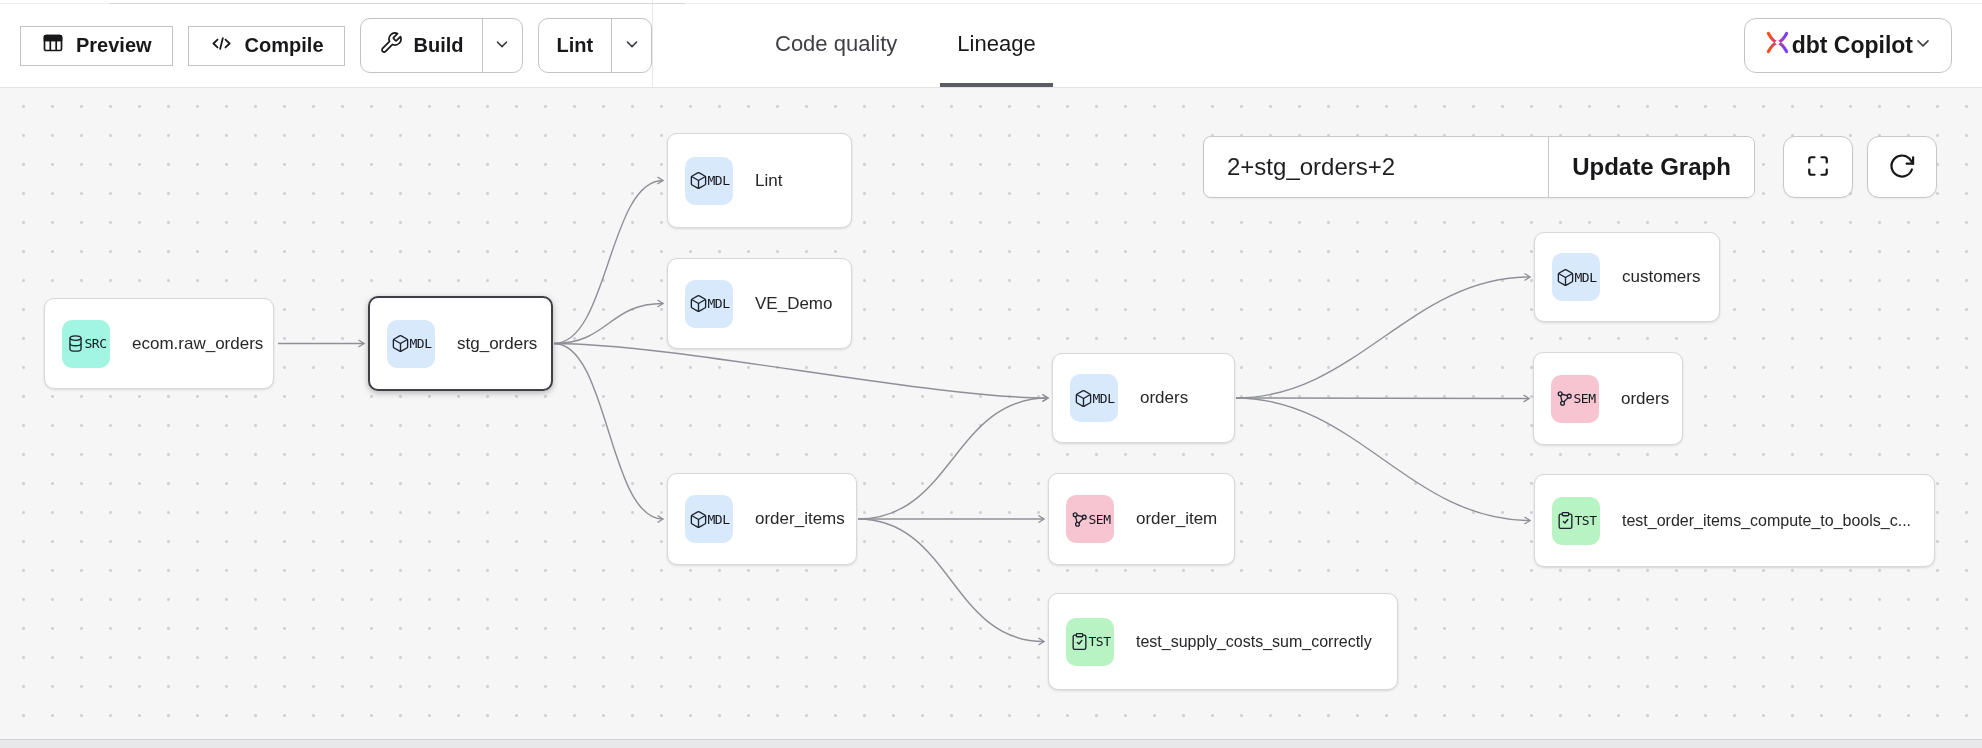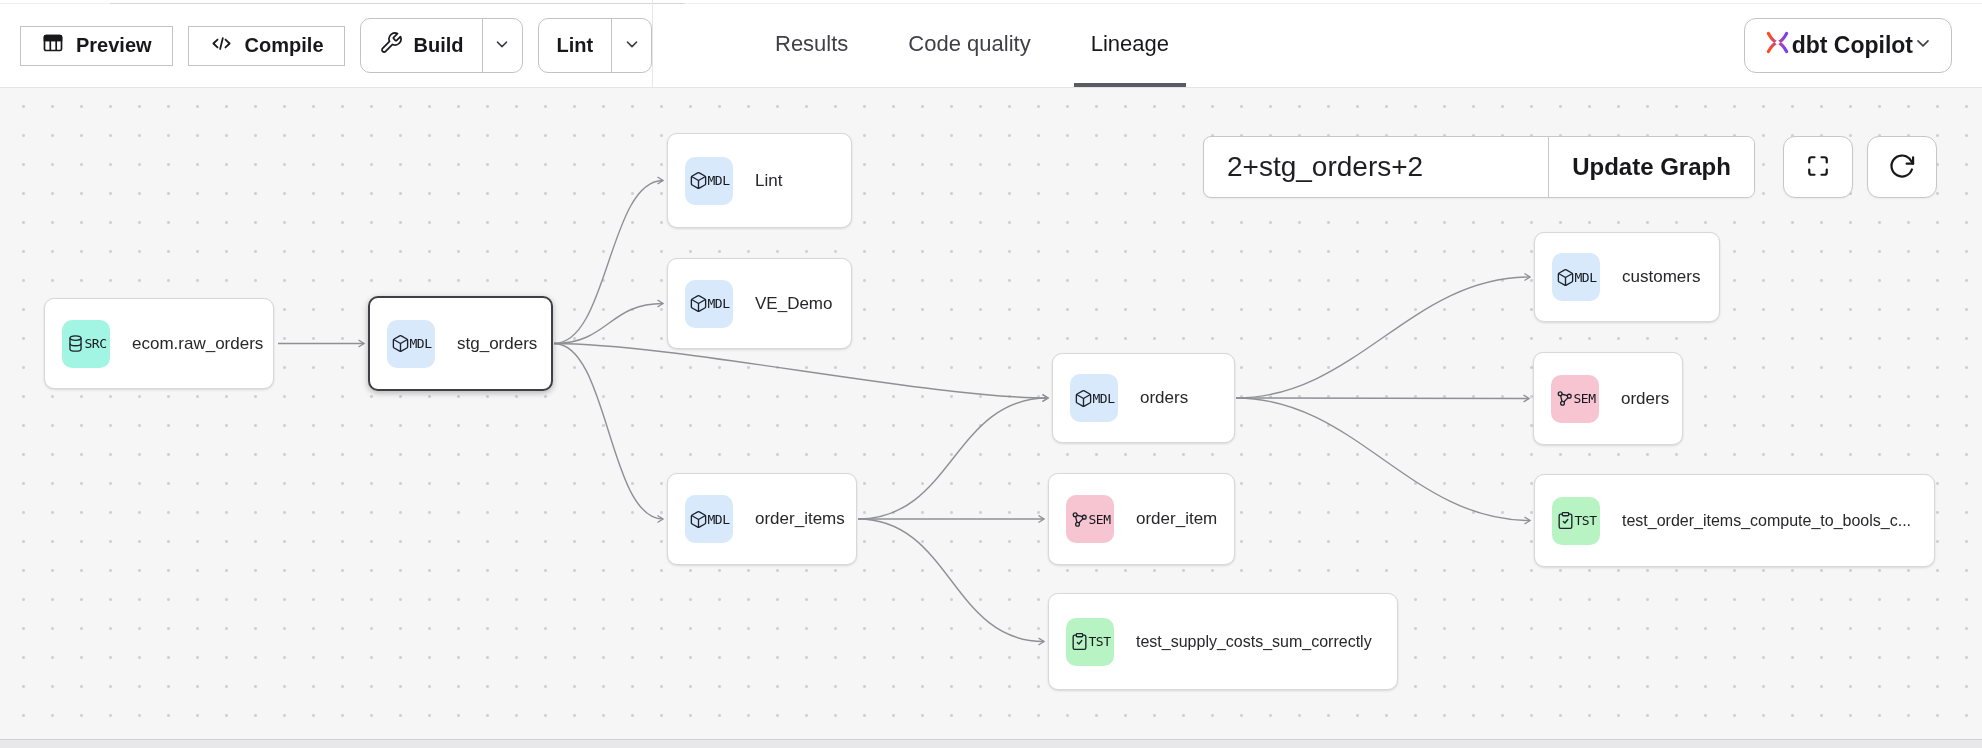--- a/index.html
+++ b/index.html
@@ -53,21 +53,21 @@
   .badge svg { width:19px; height:19px; }
   .badge-label { font-family:"DejaVu Sans Mono", monospace; font-size:13px; letter-spacing:-0.5px;
                  color:#16181d; line-height:15px; }
   .node-label { font-size:17px; color:#27272a; white-space:nowrap; overflow:hidden; padding-right:12px; }
 
   
   .selector-group { position:absolute; left:1203px; top:48px; width:552px; height:62px;
                     display:flex; background:#fff; border:1px solid #c6c6cb; border-radius:8px;
                     box-shadow:0 1px 2px rgba(0,0,0,.05); overflow:hidden; }
   .selector-input { flex:none; width:344px; border:none; outline:none; padding:0 0 0 23px;
-                    font-size:28px; color:#1f1f23; font-family:"Liberation Sans", sans-serif; background:transparent; }
+                    font-size:24px; color:#1f1f23; font-family:"Liberation Sans", sans-serif; background:transparent; }
   .selector-vdiv { width:1px; background:#c6c6cb; }
   .update-graph { flex:1; display:flex; align-items:center; justify-content:center;
                   font-size:24px; font-weight:600; color:#18181b; cursor:pointer; background:#fff; border:none; }
   .icon-btn { position:absolute; top:48px; width:70px; height:62px; background:#fff;
               border:1px solid #c6c6cb; border-radius:12px; display:flex; align-items:center;
               justify-content:center; cursor:pointer; box-shadow:0 1px 2px rgba(0,0,0,.05); }
   .icon-btn.fullscreen { left:1783px; }
   .icon-btn.refresh { left:1867px; }
 
   .bottom-bar { position:absolute; left:0; bottom:0; width:1982px; height:9px;
@@ -131,23 +131,20 @@
                 <path d="M6 9.5l6 6 6-6"></path>
               </svg>
           </span>
         </span>
       </div>
     </div>
 
     <div class="header-vdiv"></div>
 
     <nav class="tabs">
-      <div class="tab">
-          <span>Results</span>
-        </div>
       <div class="tab">
           <span>Code quality</span>
         </div>
       <div class="tab active">
           <span>Lineage</span>
         </div>
     </nav>
 
     <button class="copilot-btn">
       <span>

